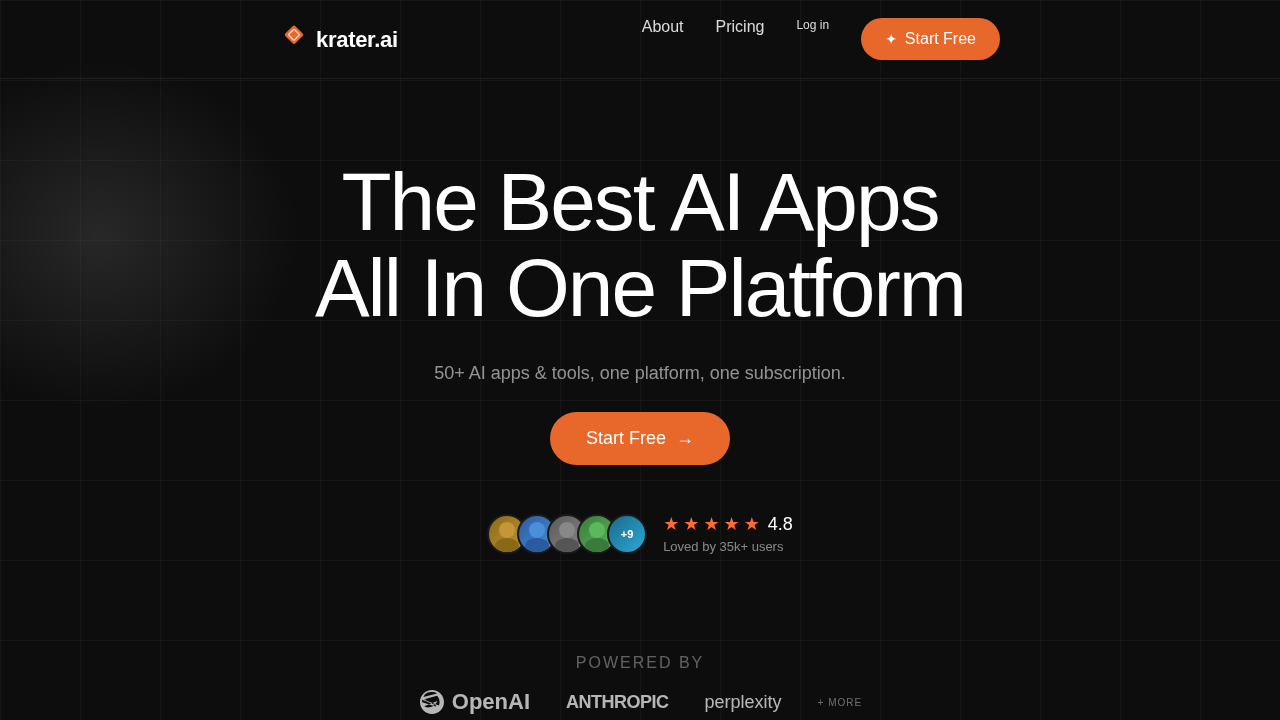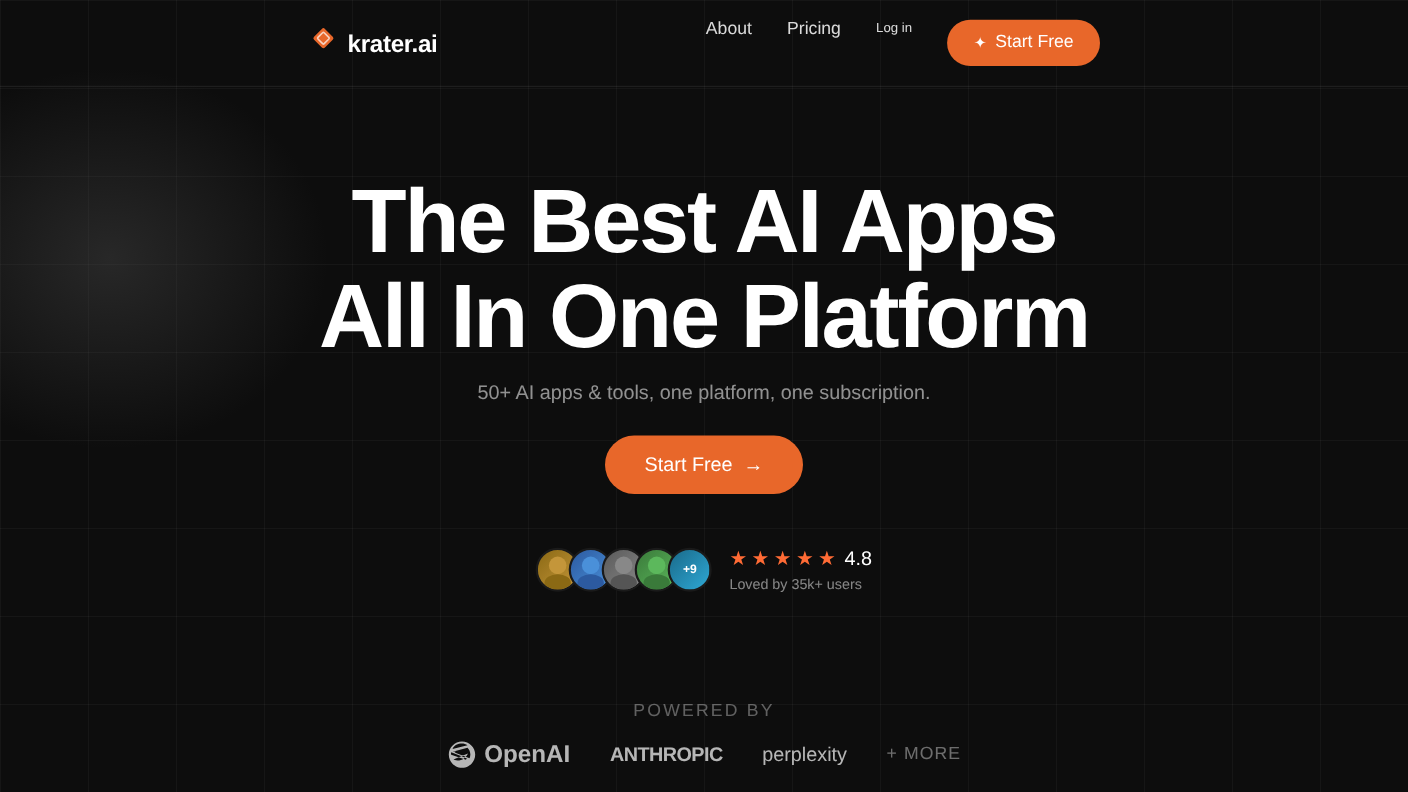--- a/index.html
+++ b/index.html
@@ -103,25 +103,25 @@
     
     .hero {
       position: relative;
       z-index: 5;
       text-align: center;
       padding: 80px 40px 60px;
     }
 
     .hero-title {
       font-size: 82px;
-      font-weight: 700;
+      font-weight: 400;
       line-height: 1.05;
       letter-spacing: -2px;
       color: #ffffff;
-      margin-bottom: 16px;
+      margin-bottom: 32px;
     }
 
     .hero-subtitle {
       font-size: 18px;
       color: rgba(255,255,255,0.55);
       margin-bottom: 28px;
       font-weight: 400;
     }
 
     .hero-cta {
@@ -261,21 +261,21 @@
       color: rgba(255,255,255,0.7);
     }
 
     .perplexity-logo {
       font-size: 18px;
       font-weight: 500;
       color: rgba(255,255,255,0.7);
     }
 
     .more-label {
-      font-size: 16px;
+      font-size: 10px;
       color: rgba(255,255,255,0.4);
       font-weight: 500;
       letter-spacing: 1px;
     }
   </style>
 </head>
 <body>
 
 <div style="position:relative; min-height:720px; background:#0d0d0d; overflow:hidden;">
 

